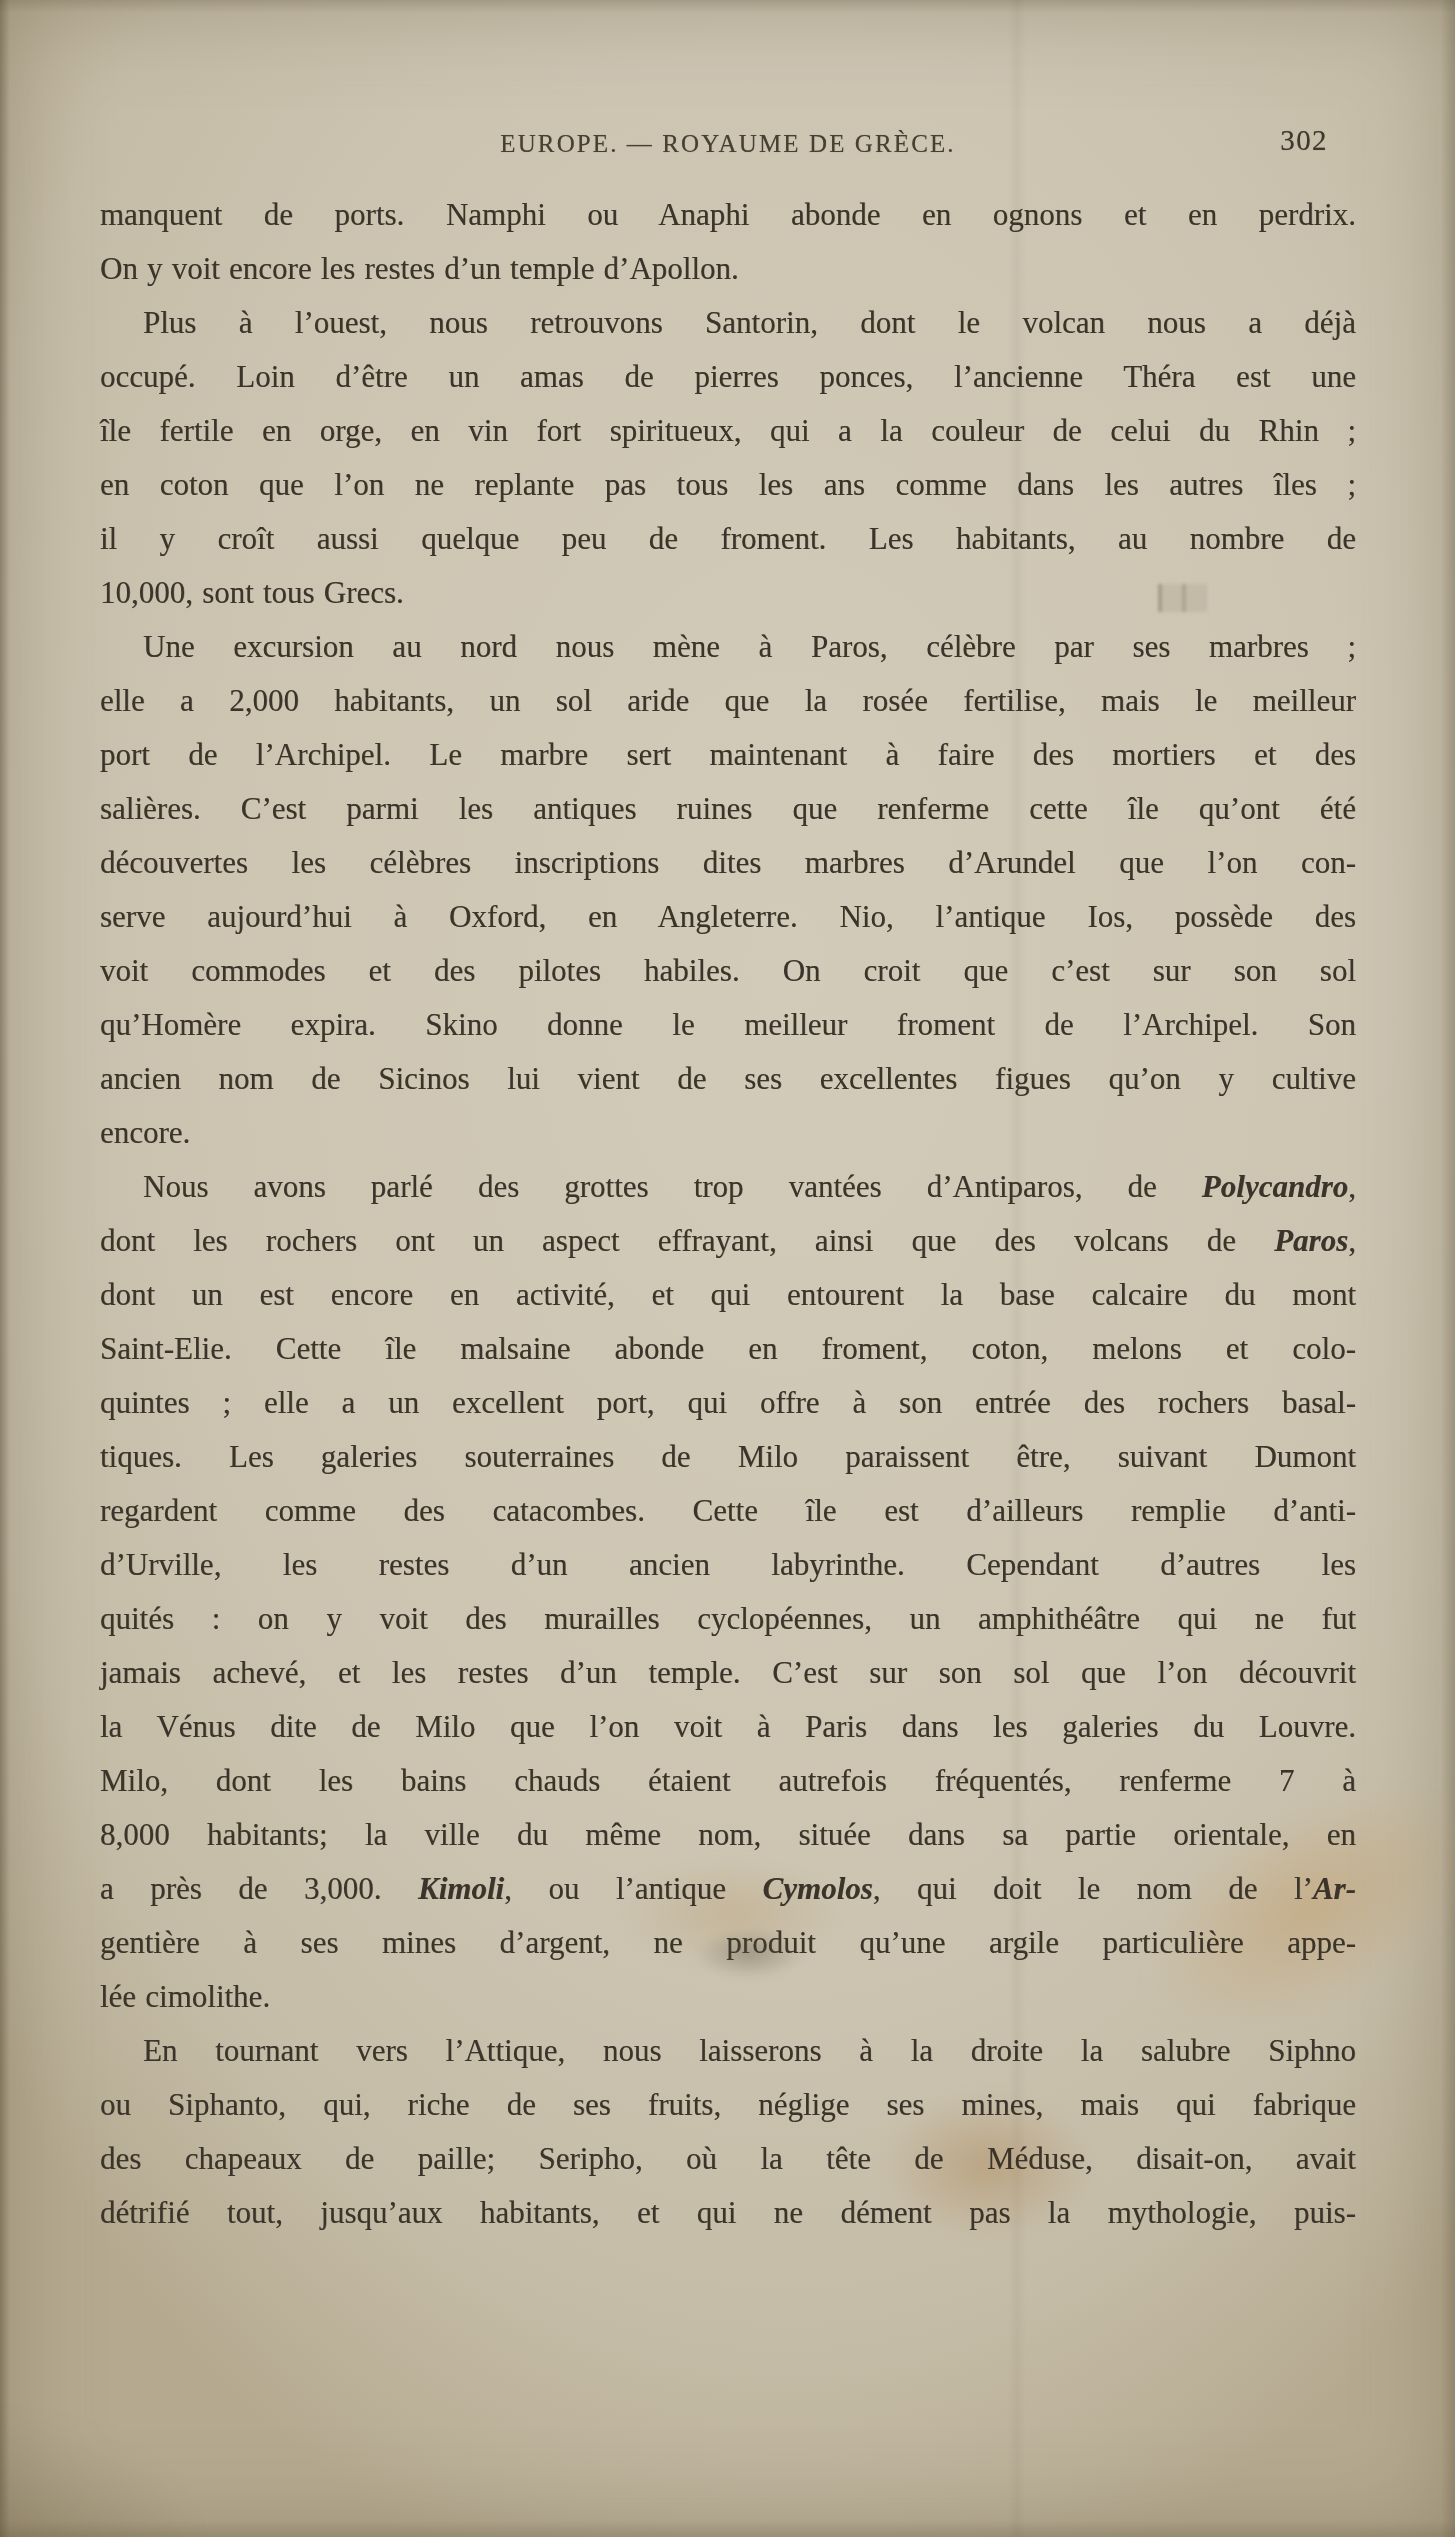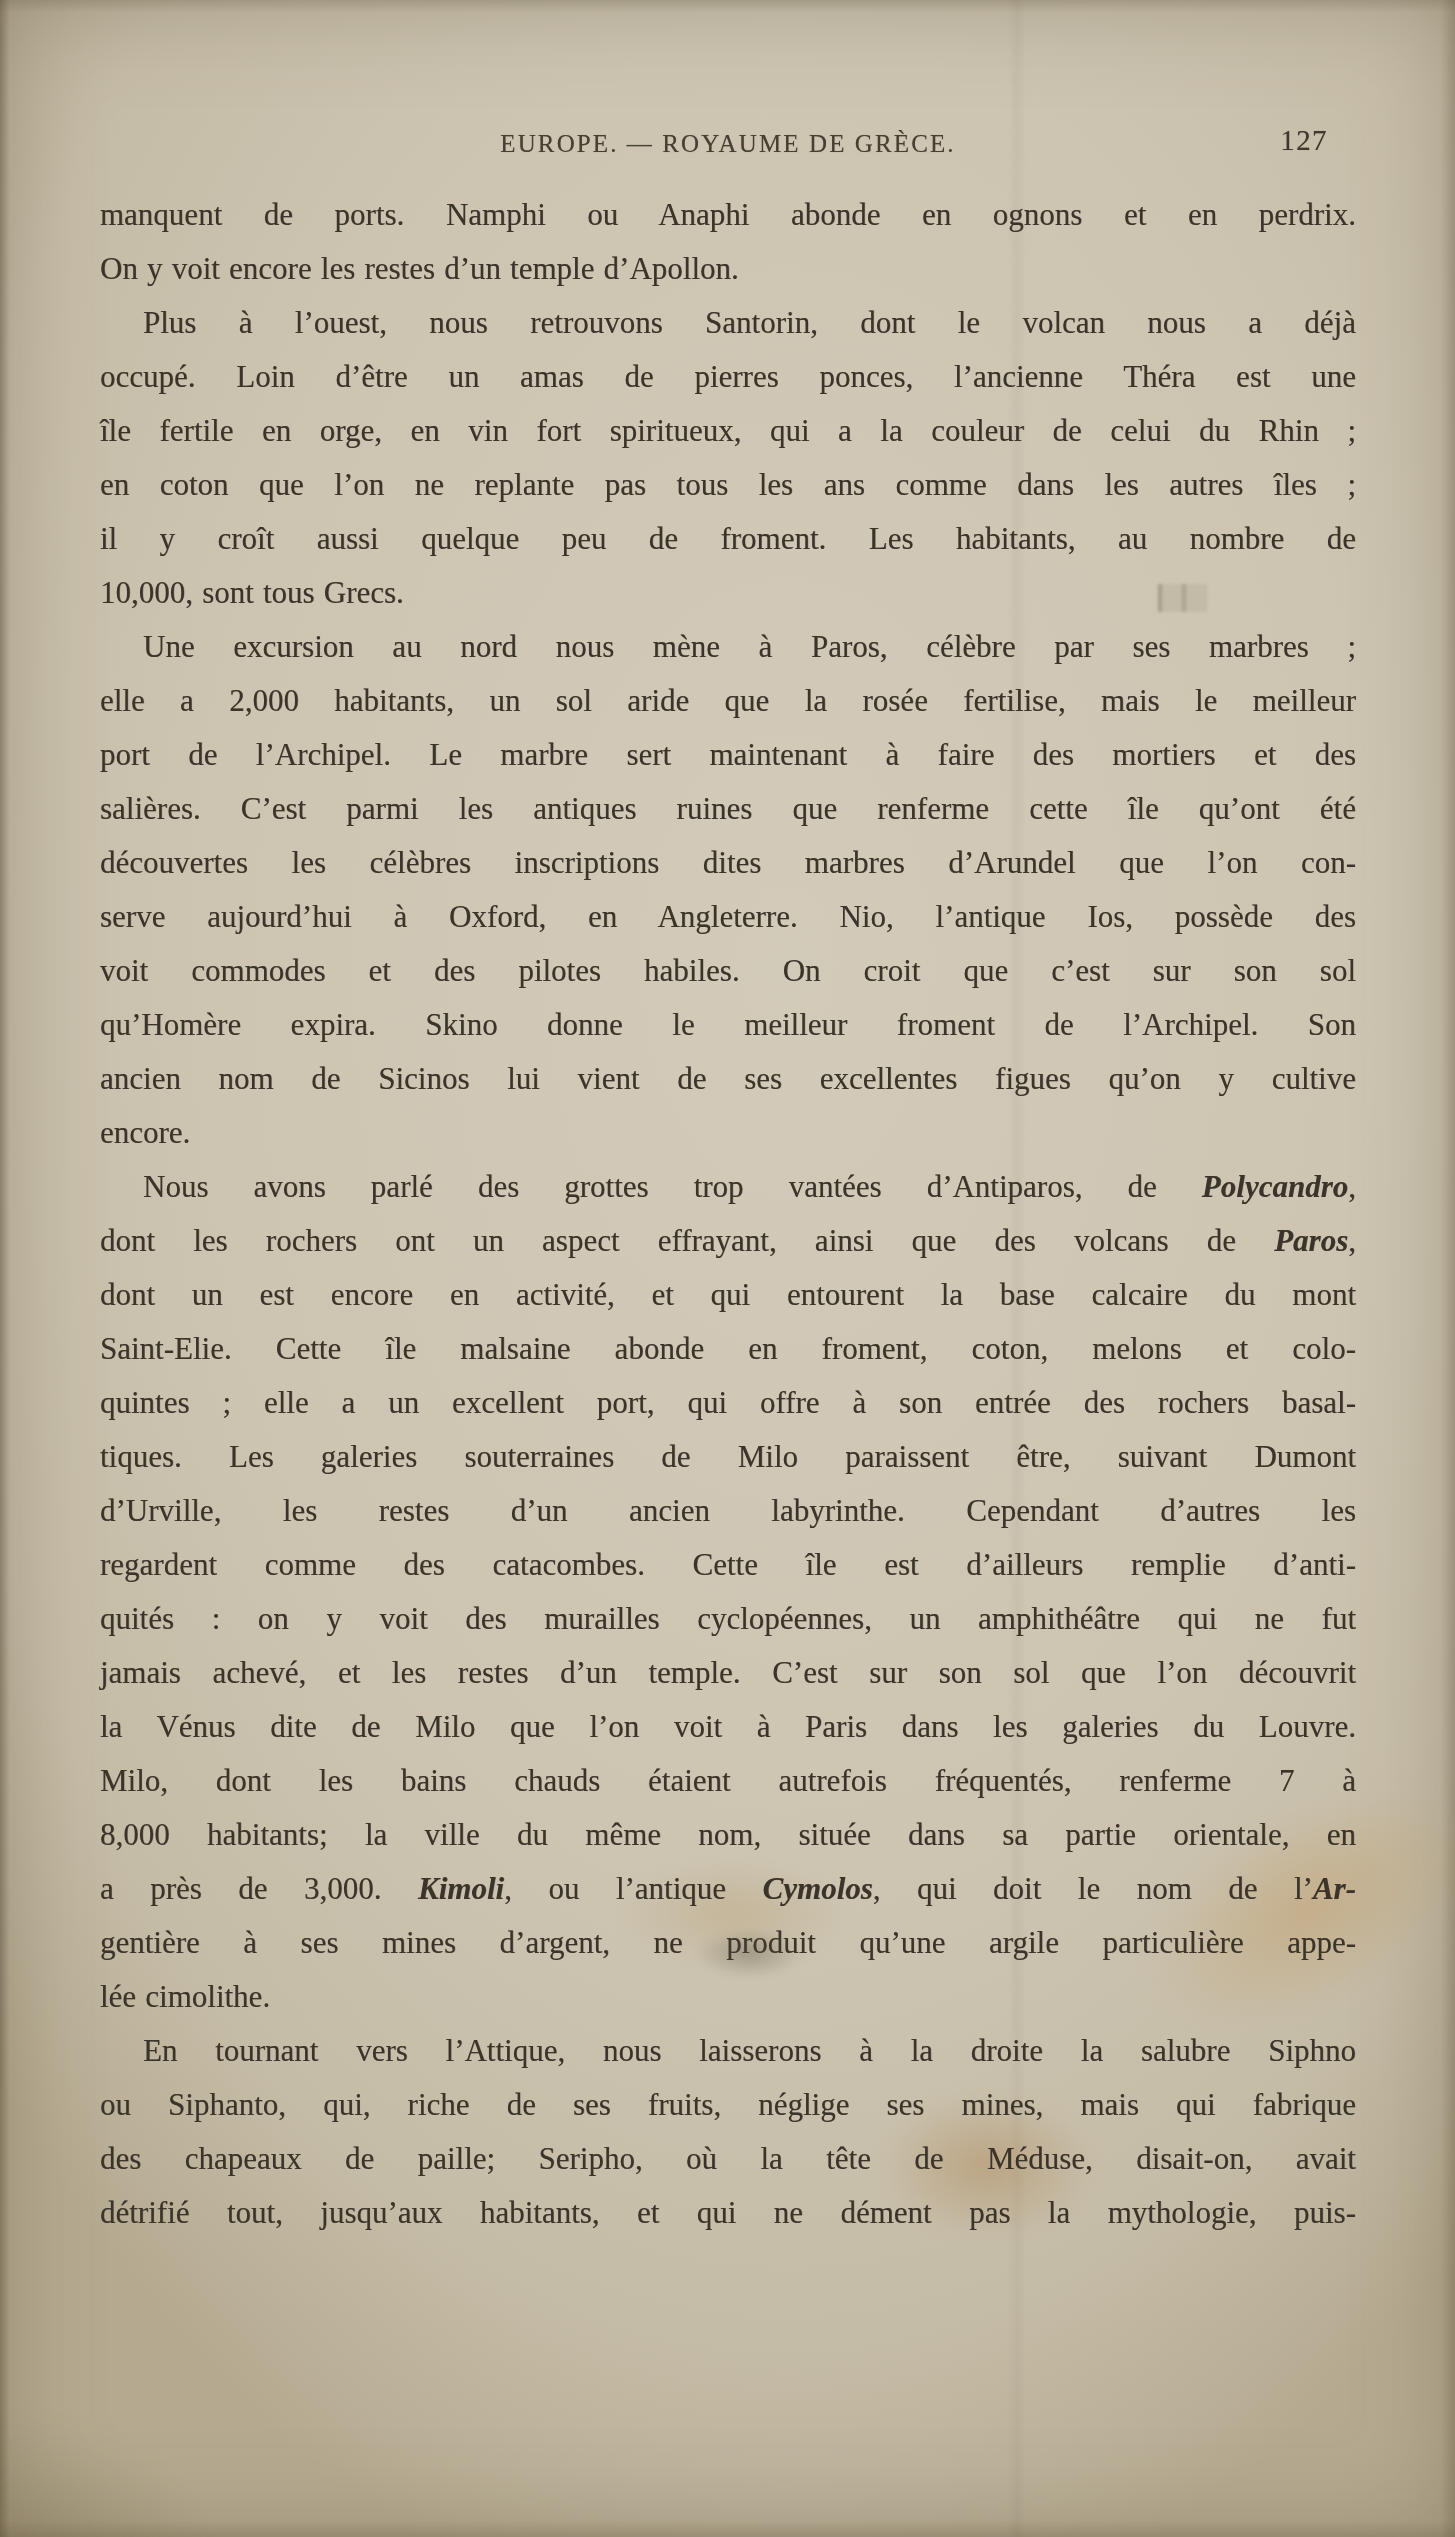--- a/index.html
+++ b/index.html
@@ -97,21 +97,21 @@
 <div class="page" style="--ink: #3b342a;">
   <div class="crease"></div>
   <div class="stain streak"></div>
   <div class="stain mid"></div>
   <div class="stain meduse"></div>
   <div class="stain corner-bl"></div>
   <div class="ghost-marks"></div>
 
   <header class="header">
     <span class="running-title">EUROPE. — ROYAUME DE GRÈCE.</span>
-    <span class="page-number">127</span>
+    <span class="page-number">302</span>
   </header>
 
   <main class="textblock" id="textblock">
       <div class="par">
         <div class="line"><span>manquent de ports. </span><span class="it">Namphi</span><span> ou </span><span class="it">Anaphi</span><span> abonde en ognons et en perdrix.</span></div>
         <div class="line last"><span>On y voit encore les restes d’un temple d’Apollon.</span></div>
       </div>
       <div class="par">
         <div class="line indent"><span>Plus à l’ouest, nous retrouvons </span><span class="it">Santorin</span><span>, dont le volcan nous a déjà</span></div>
         <div class="line"><span>occupé. Loin d’être un amas de pierres ponces, l’ancienne </span><span class="it">Théra</span><span> est une</span></div>
@@ -132,22 +132,22 @@
         <div class="line"><span>ancien nom de </span><span class="it">Sicinos</span><span> lui vient de ses excellentes figues qu’on y cultive</span></div>
         <div class="line last"><span>encore.</span></div>
       </div>
       <div class="par">
         <div class="line indent"><span>Nous avons parlé des grottes trop vantées d’</span><span class="it">Antiparos</span><span>, de </span><span class="bit">Polycandro</span><span>,</span></div>
         <div class="line"><span>dont les rochers ont un aspect effrayant, ainsi que des volcans de </span><span class="bit">Paros</span><span>,</span></div>
         <div class="line"><span>dont un est encore en activité, et qui entourent la base calcaire du mont</span></div>
         <div class="line"><span>Saint-Elie. Cette île malsaine abonde en froment, coton, melons et colo-</span></div>
         <div class="line"><span>quintes ; elle a un excellent port, qui offre à son entrée des rochers basal-</span></div>
         <div class="line"><span>tiques. Les galeries souterraines de Milo paraissent être, suivant Dumont</span></div>
+        <div class="line"><span>regardent comme des catacombes. Cette île est d’ailleurs remplie d’anti-</span></div>
         <div class="line"><span>d’Urville, les restes d’un ancien labyrinthe. Cependant d’autres les</span></div>
-        <div class="line"><span>regardent comme des catacombes. Cette île est d’ailleurs remplie d’anti-</span></div>
         <div class="line"><span>quités : on y voit des murailles cyclopéennes, un amphithéâtre qui ne fut</span></div>
         <div class="line"><span>jamais achevé, et les restes d’un temple. C’est sur son sol que l’on découvrit</span></div>
         <div class="line"><span>la Vénus dite de Milo que l’on voit à Paris dans les galeries du Louvre.</span></div>
         <div class="line"><span>Milo, dont les bains chauds étaient autrefois fréquentés, renferme 7 à</span></div>
         <div class="line"><span>8,000 habitants; la ville du même nom, située dans sa partie orientale, en</span></div>
         <div class="line"><span>a près de 3,000. </span><span class="bit">Kimoli</span><span>, ou l’antique </span><span class="bit">Cymolos</span><span>, qui doit le nom de l’</span><span class="bit">Ar-</span></div>
         <div class="line"><span class="it">gentière</span><span> à ses mines d’argent, ne produit qu’une argile particulière appe-</span></div>
         <div class="line last"><span>lée </span><span class="it">cimolithe</span><span>.</span></div>
       </div>
       <div class="par">

